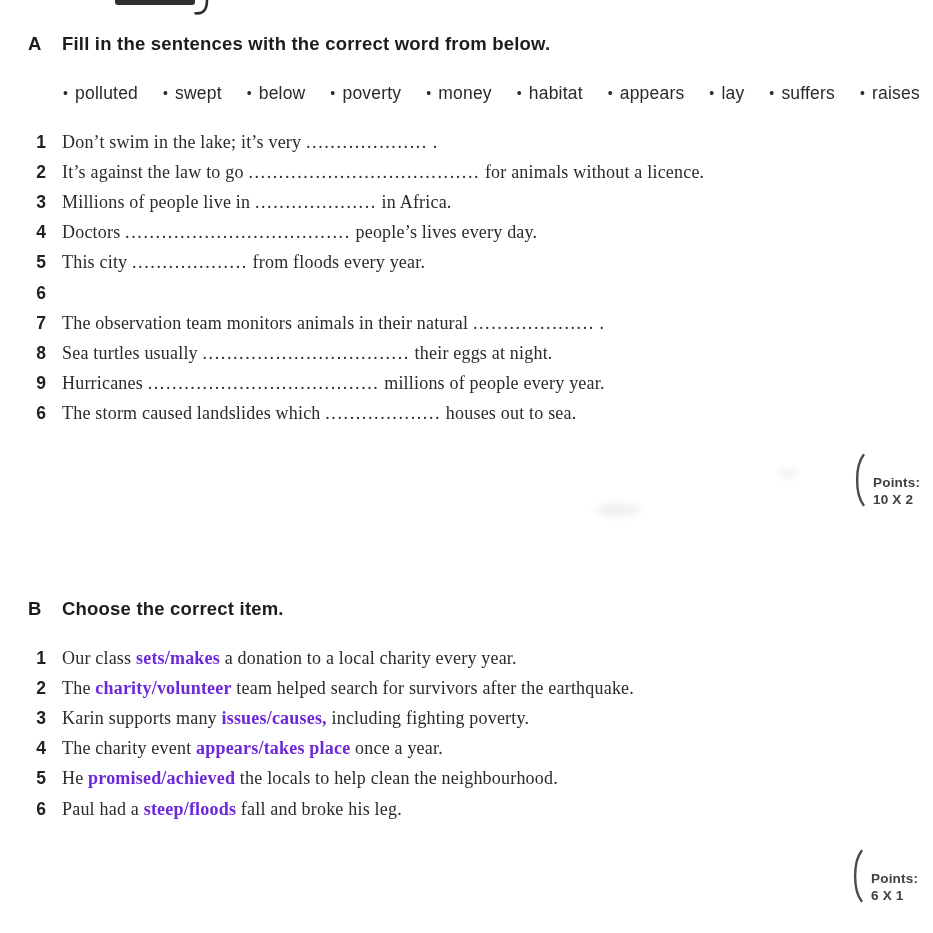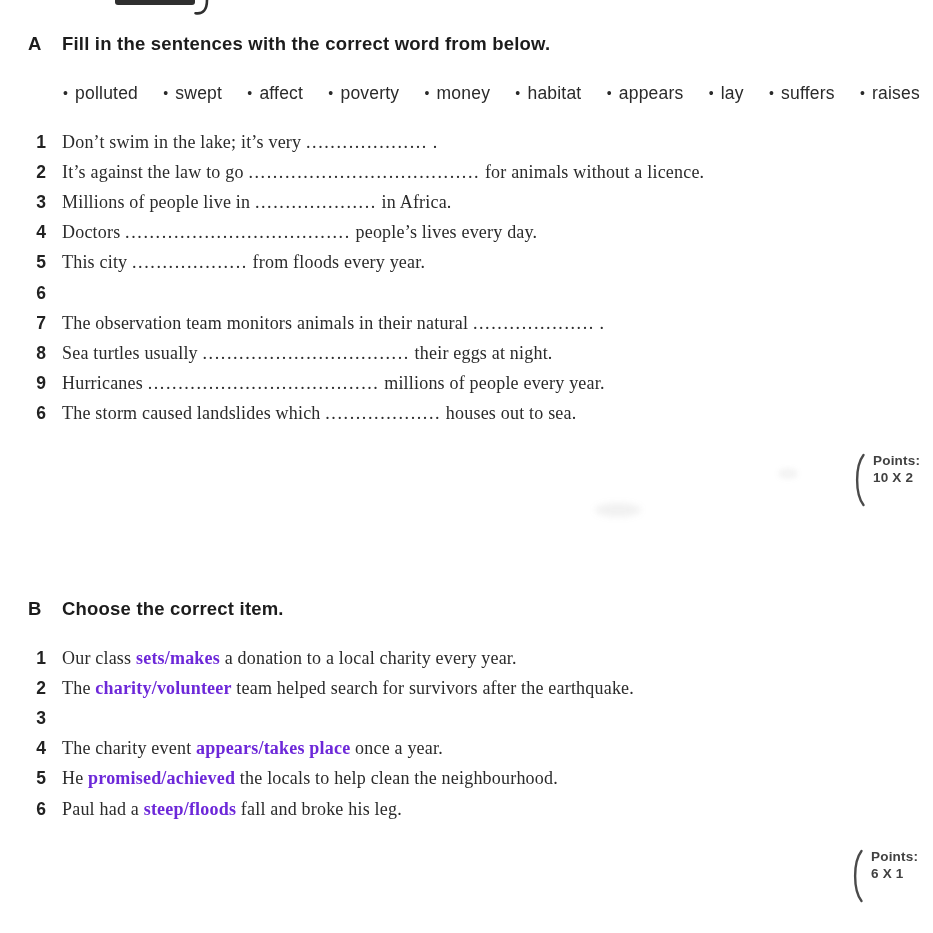--- a/index.html
+++ b/index.html
@@ -45,21 +45,21 @@
     font-weight:700;font-size:17.5px;color:#222;
   }
   .txt{
     margin-left:16px;font-size:18px;letter-spacing:0.2px;color:#2b2b2b;
     white-space:pre;
     font-family:Liberation Serif, serif;
   }
   .txt b{font-weight:700;color:#6d28d9;}
   .dots{letter-spacing:1.6px;color:#303030;}
   
-  .points{position:absolute;display:flex;align-items:flex-start;}
+  .points{position:absolute;display:flex;align-items:flex-end;}
   .points-a{left:850px;top:452px;}
   .points-b{left:848px;top:848px;}
   .bracket{flex:0 0 auto;margin-right:7px;}
   .ptext{font-size:13.5px;line-height:17px;font-weight:700;color:#414141;letter-spacing:0.2px;}
   
   .smudge1{
     position:absolute;left:595px;top:503px;width:46px;height:14px;
     background:rgba(120,120,120,0.10);border-radius:50%;filter:blur(3px);
   }
   .smudge2{
@@ -86,21 +86,21 @@
       <span class="wb-item">
         <span class="wb-bullet">•</span>
         <span>polluted</span>
       </span>
       <span class="wb-item">
         <span class="wb-bullet">•</span>
         <span>swept</span>
       </span>
       <span class="wb-item">
         <span class="wb-bullet">•</span>
-        <span>affect</span>
+        <span>below</span>
       </span>
       <span class="wb-item">
         <span class="wb-bullet">•</span>
         <span>poverty</span>
       </span>
       <span class="wb-item">
         <span class="wb-bullet">•</span>
         <span>money</span>
       </span>
       <span class="wb-item">
@@ -189,20 +189,21 @@
       <div class="row">
         <span class="num">1</span>
         <span class="txt">Our class <b>sets/makes</b> a donation to a local charity every year.</span>
       </div>
       <div class="row">
         <span class="num">2</span>
         <span class="txt">The <b>charity/volunteer</b> team helped search for survivors after the earthquake.</span>
       </div>
       <div class="row">
         <span class="num">3</span>
+        <span class="txt">Karin supports many <b>issues/causes,</b> including fighting poverty.</span>
       </div>
       <div class="row">
         <span class="num">4</span>
         <span class="txt">The charity event <b>appears/takes place</b> once a year.</span>
       </div>
       <div class="row">
         <span class="num">5</span>
         <span class="txt">He <b>promised/achieved</b> the locals to help clean the neighbourhood.</span>
       </div>
       <div class="row">

